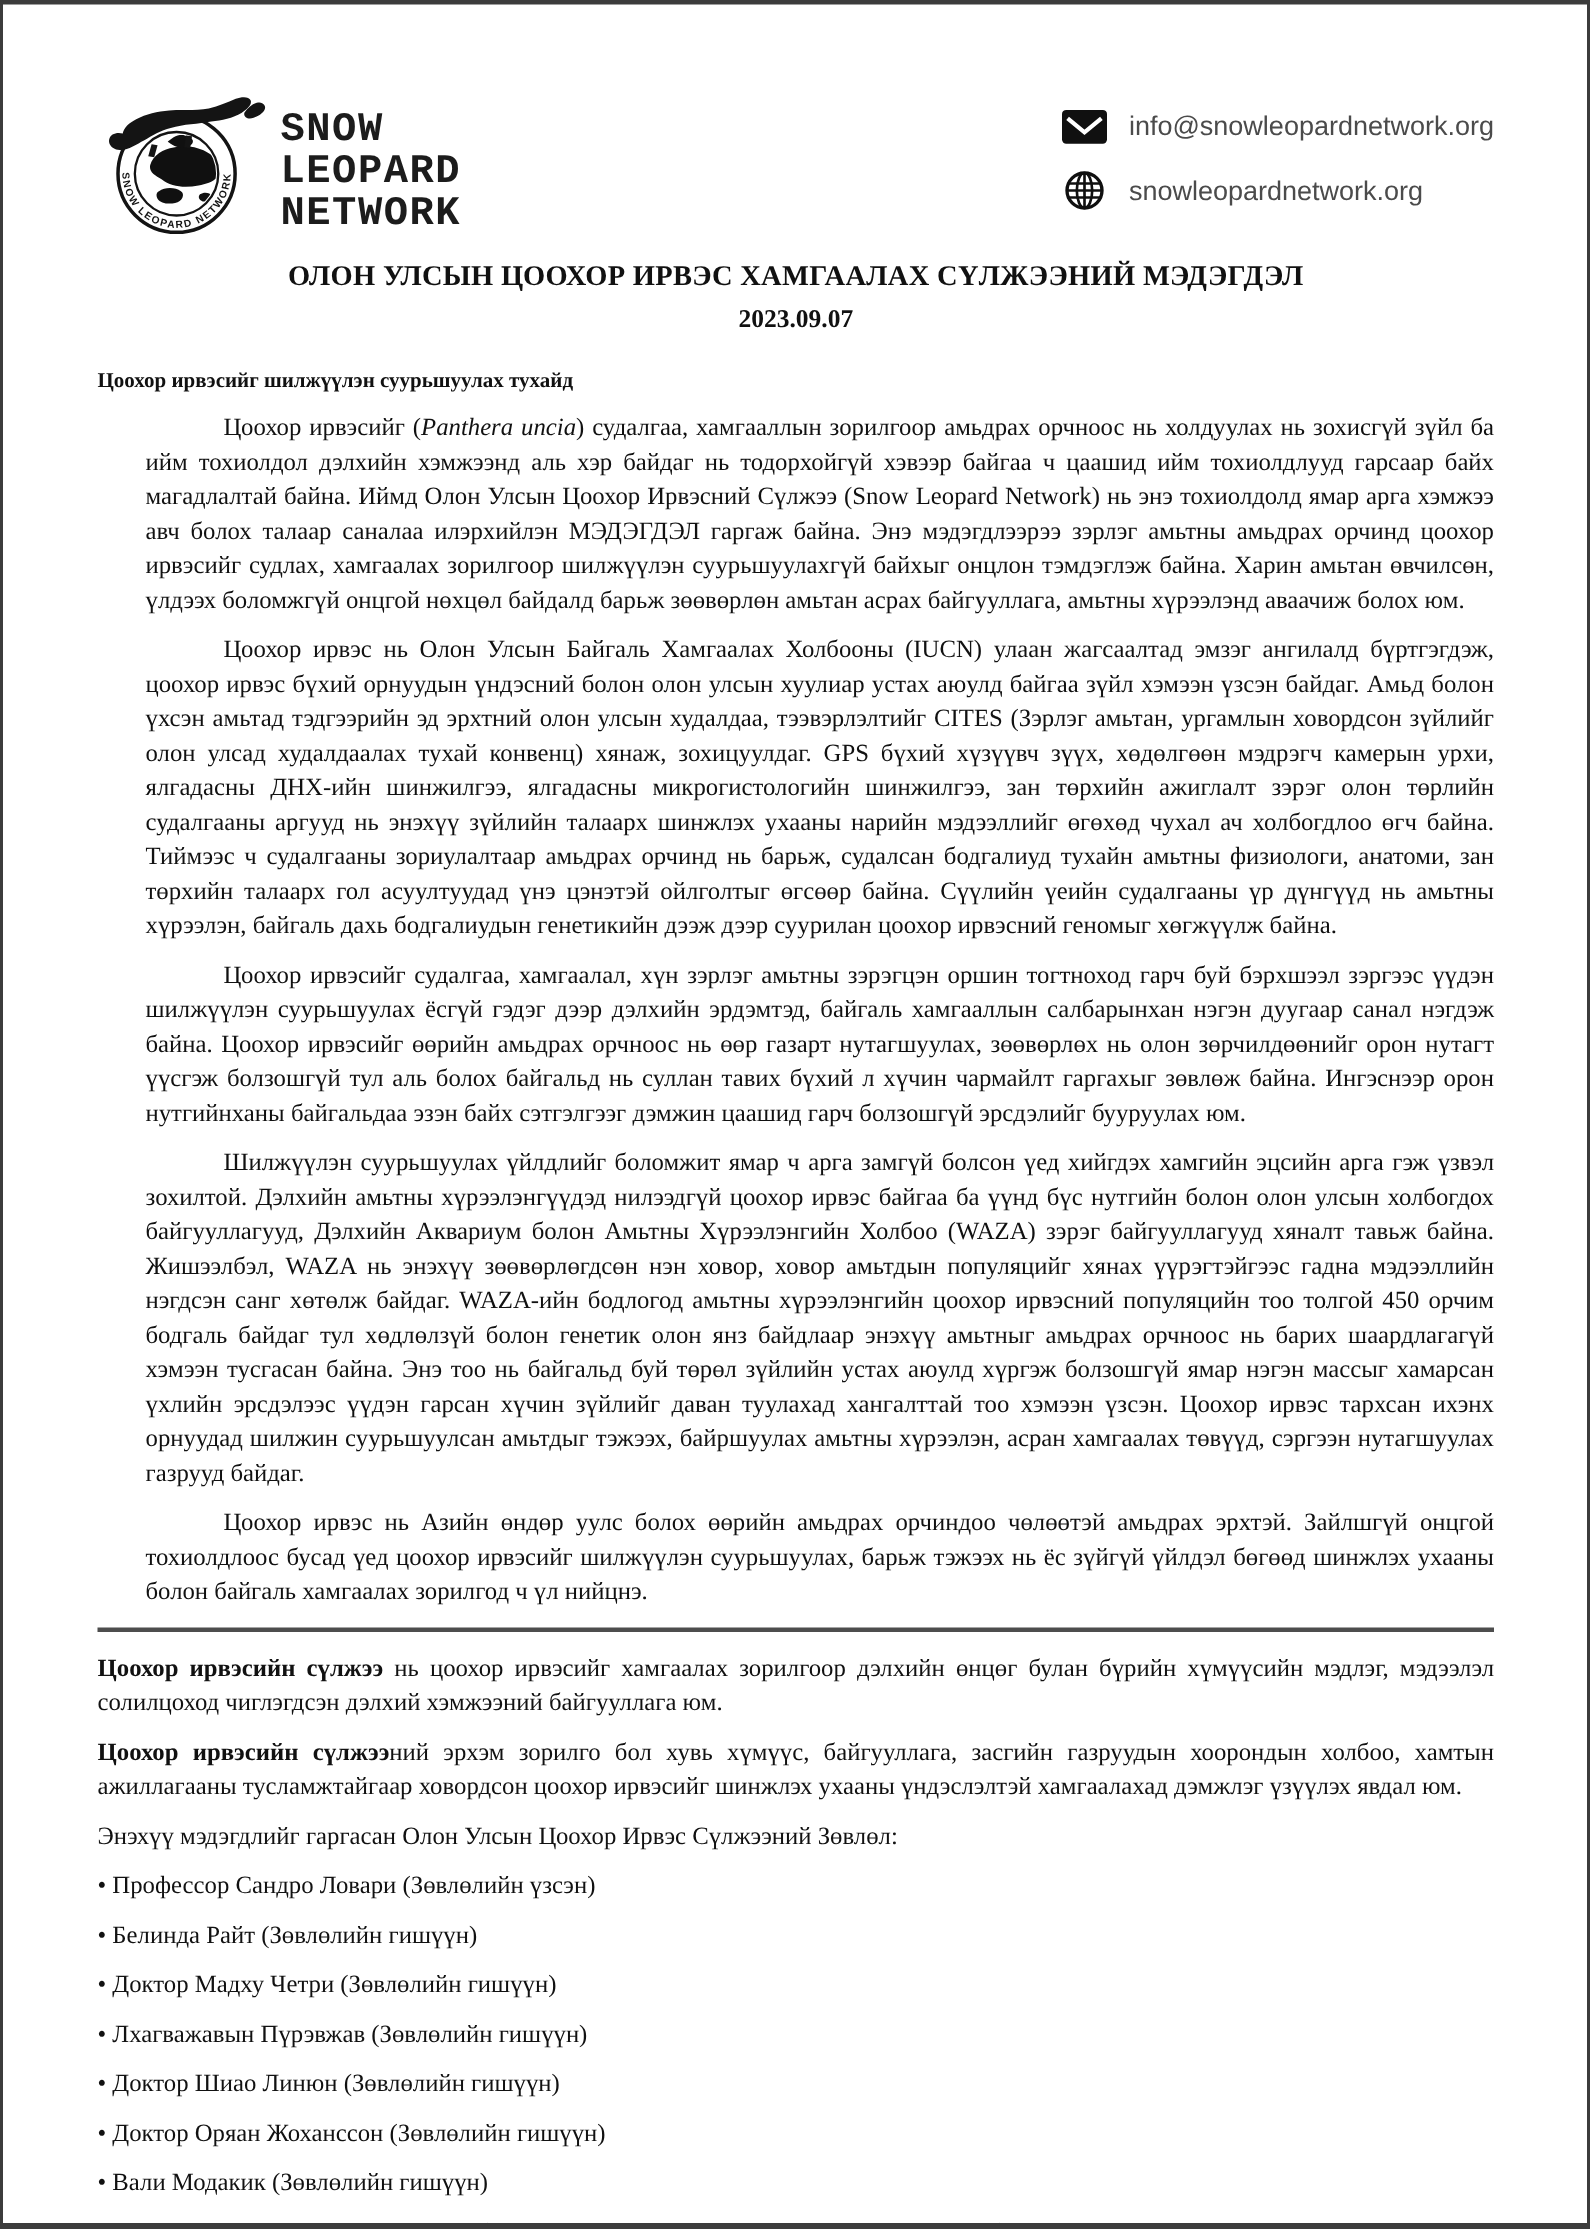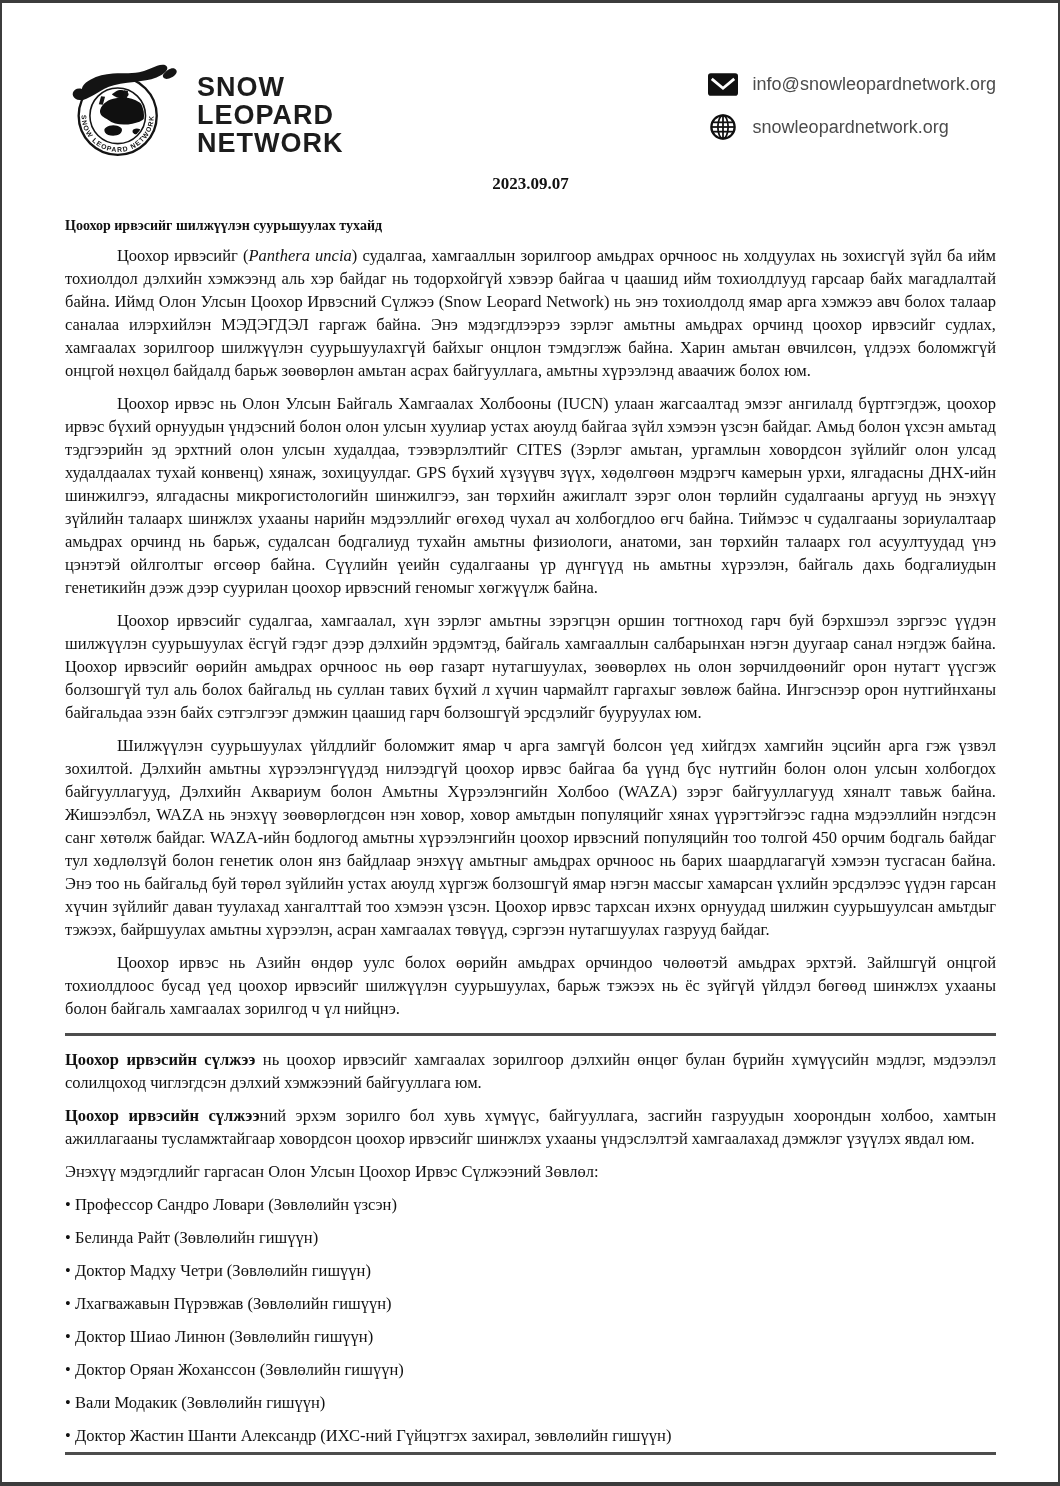--- a/index.html
+++ b/index.html
@@ -14,37 +14,37 @@
     border-bottom-width:4px;
     padding:56px 62px 0 63px;
     overflow:hidden;
     font-family:"Liberation Serif","DejaVu Serif",serif;
     color:#111111;
   }
   
   .header{display:flex;justify-content:space-between;align-items:flex-start;}
   .logo{display:flex;align-items:flex-start;}
   .seal{flex:0 0 auto;}
-  .brand{margin-left:10px;margin-top:14px;
-    font-family:Liberation Sans, sans-serif;
+  .brand{margin-top:14px;
+    font-family:Liberation Mono, monospace;
     font-weight:700;font-size:27px;line-height:1.04;
     letter-spacing:1px;color:#1c1c1c;}
   .contacts{margin-top:14px;display:flex;flex-direction:column;gap:17px;}
   .contact-row{display:flex;align-items:center;gap:15px;
     font-family:"Liberation Sans","DejaVu Sans",sans-serif;
     font-size:18px;color:#4b4b4b;font-weight:500;}
   .cicon{display:inline-flex;width:30px;justify-content:center;}
   
   .title-block{text-align:center;margin-top:15px;}
   .doc-title{font-weight:700;font-size:19px;letter-spacing:.2px;}
   .doc-date{font-weight:700;font-size:17px;margin-top:7px;}
   
   .section-heading{font-weight:700;font-size:14px;margin:24px 0 0 0;}
   .para{margin:10px 0 0 0;font-size:16.5px;line-height:23px;text-align:justify;}
-  .indent{text-indent:52px;}
+  .indent{text-indent:52px;margin-left:32px;}
   .network-box{
     margin-top:13px;
     border-top:3px solid #4d4d4d;
     border-bottom:3px solid #4d4d4d;
     padding:2px 0 5px 0;
   }
   .network-box .para{margin-top:10px;}
   .member{margin-top:10px;font-size:16.5px;line-height:23px;}
 </style>
 </head>
@@ -108,20 +108,21 @@
             <line x1="3" y1="15" x2="27" y2="15" stroke="#101010" stroke-width="1.9"></line>
             <line x1="3" y1="20" x2="27" y2="20" stroke="#101010" stroke-width="1.9"></line>
           </svg>
         </span>
         <span>snowleopardnetwork.org</span>
       </div>
     </div>
   </header>
 
   <div class="title-block">
+    <div class="doc-title">ОЛОН УЛСЫН ЦООХОР ИРВЭС ХАМГААЛАХ СҮЛЖЭЭНИЙ МЭДЭГДЭЛ</div>
     <div class="doc-date">2023.09.07</div>
   </div>
 
   <main>
     <h2 class="section-heading">Цоохор ирвэсийг шилжүүлэн суурьшуулах тухайд</h2>
 
     <p class="para indent"><span>Цоохор ирвэсийг (</span><i>Panthera uncia</i><span>) судалгаа, хамгааллын зорилгоор амьдрах орчноос нь холдуулах нь зохисгүй зүйл ба ийм тохиолдол дэлхийн хэмжээнд аль хэр байдаг  нь тодорхойгүй хэвээр байгаа ч цаашид ийм тохиолдлууд гарсаар байх магадлалтай байна. Иймд Олон Улсын Цоохор Ирвэсний Сүлжээ (Snow Leopard Network) нь энэ тохиолдолд ямар арга хэмжээ авч болох талаар саналаа илэрхийлэн МЭДЭГДЭЛ гаргаж байна. Энэ мэдэгдлээрээ зэрлэг амьтны амьдрах орчинд цоохор ирвэсийг судлах, хамгаалах зорилгоор шилжүүлэн суурьшуулахгүй байхыг онцлон тэмдэглэж байна. Харин амьтан өвчилсөн, үлдээх боломжгүй онцгой нөхцөл байдалд барьж зөөвөрлөн амьтан асрах байгууллага, амьтны хүрээлэнд аваачиж болох юм.</span></p>
 
     <p class="para indent">Цоохор ирвэс нь Олон Улсын Байгаль Хамгаалах Холбооны (IUCN) улаан жагсаалтад эмзэг ангилалд бүртгэгдэж, цоохор ирвэс бүхий орнуудын үндэсний болон олон улсын хуулиар устах аюулд байгаа зүйл хэмээн үзсэн байдаг. Амьд болон үхсэн амьтад тэдгээрийн эд эрхтний олон улсын худалдаа, тээвэрлэлтийг CITES (Зэрлэг амьтан, ургамлын ховордсон зүйлийг олон улсад худалдаалах тухай конвенц) хянаж, зохицуулдаг. GPS бүхий хүзүүвч зүүх, хөдөлгөөн мэдрэгч камерын урхи, ялгадасны ДНХ-ийн шинжилгээ, ялгадасны микрогистологийн шинжилгээ, зан төрхийн ажиглалт зэрэг олон төрлийн судалгааны аргууд нь энэхүү зүйлийн талаарх шинжлэх ухааны нарийн мэдээллийг өгөхөд чухал ач холбогдлоо өгч байна. Тиймээс ч судалгааны зориулалтаар амьдрах орчинд нь барьж, судалсан бодгалиуд  тухайн амьтны физиологи, анатоми, зан төрхийн талаарх гол асуултуудад үнэ цэнэтэй ойлголтыг өгсөөр байна. Сүүлийн үеийн судалгааны үр дүнгүүд нь амьтны хүрээлэн, байгаль дахь бодгалиудын генетикийн дээж дээр суурилан цоохор ирвэсний геномыг хөгжүүлж байна.</p>
     <p class="para indent">Цоохор ирвэсийг судалгаа, хамгаалал, хүн зэрлэг амьтны зэрэгцэн оршин тогтноход гарч буй бэрхшээл зэргээс үүдэн шилжүүлэн суурьшуулах ёсгүй гэдэг дээр дэлхийн эрдэмтэд, байгаль хамгааллын салбарынхан нэгэн дуугаар санал нэгдэж байна. Цоохор ирвэсийг өөрийн амьдрах орчноос нь өөр газарт нутагшуулах, зөөвөрлөх нь олон зөрчилдөөнийг орон нутагт үүсгэж болзошгүй тул аль болох байгальд нь суллан тавих бүхий л хүчин чармайлт гаргахыг зөвлөж байна. Ингэснээр орон нутгийнханы байгальдаа эзэн байх сэтгэлгээг дэмжин цаашид гарч болзошгүй эрсдэлийг бууруулах юм.</p>

